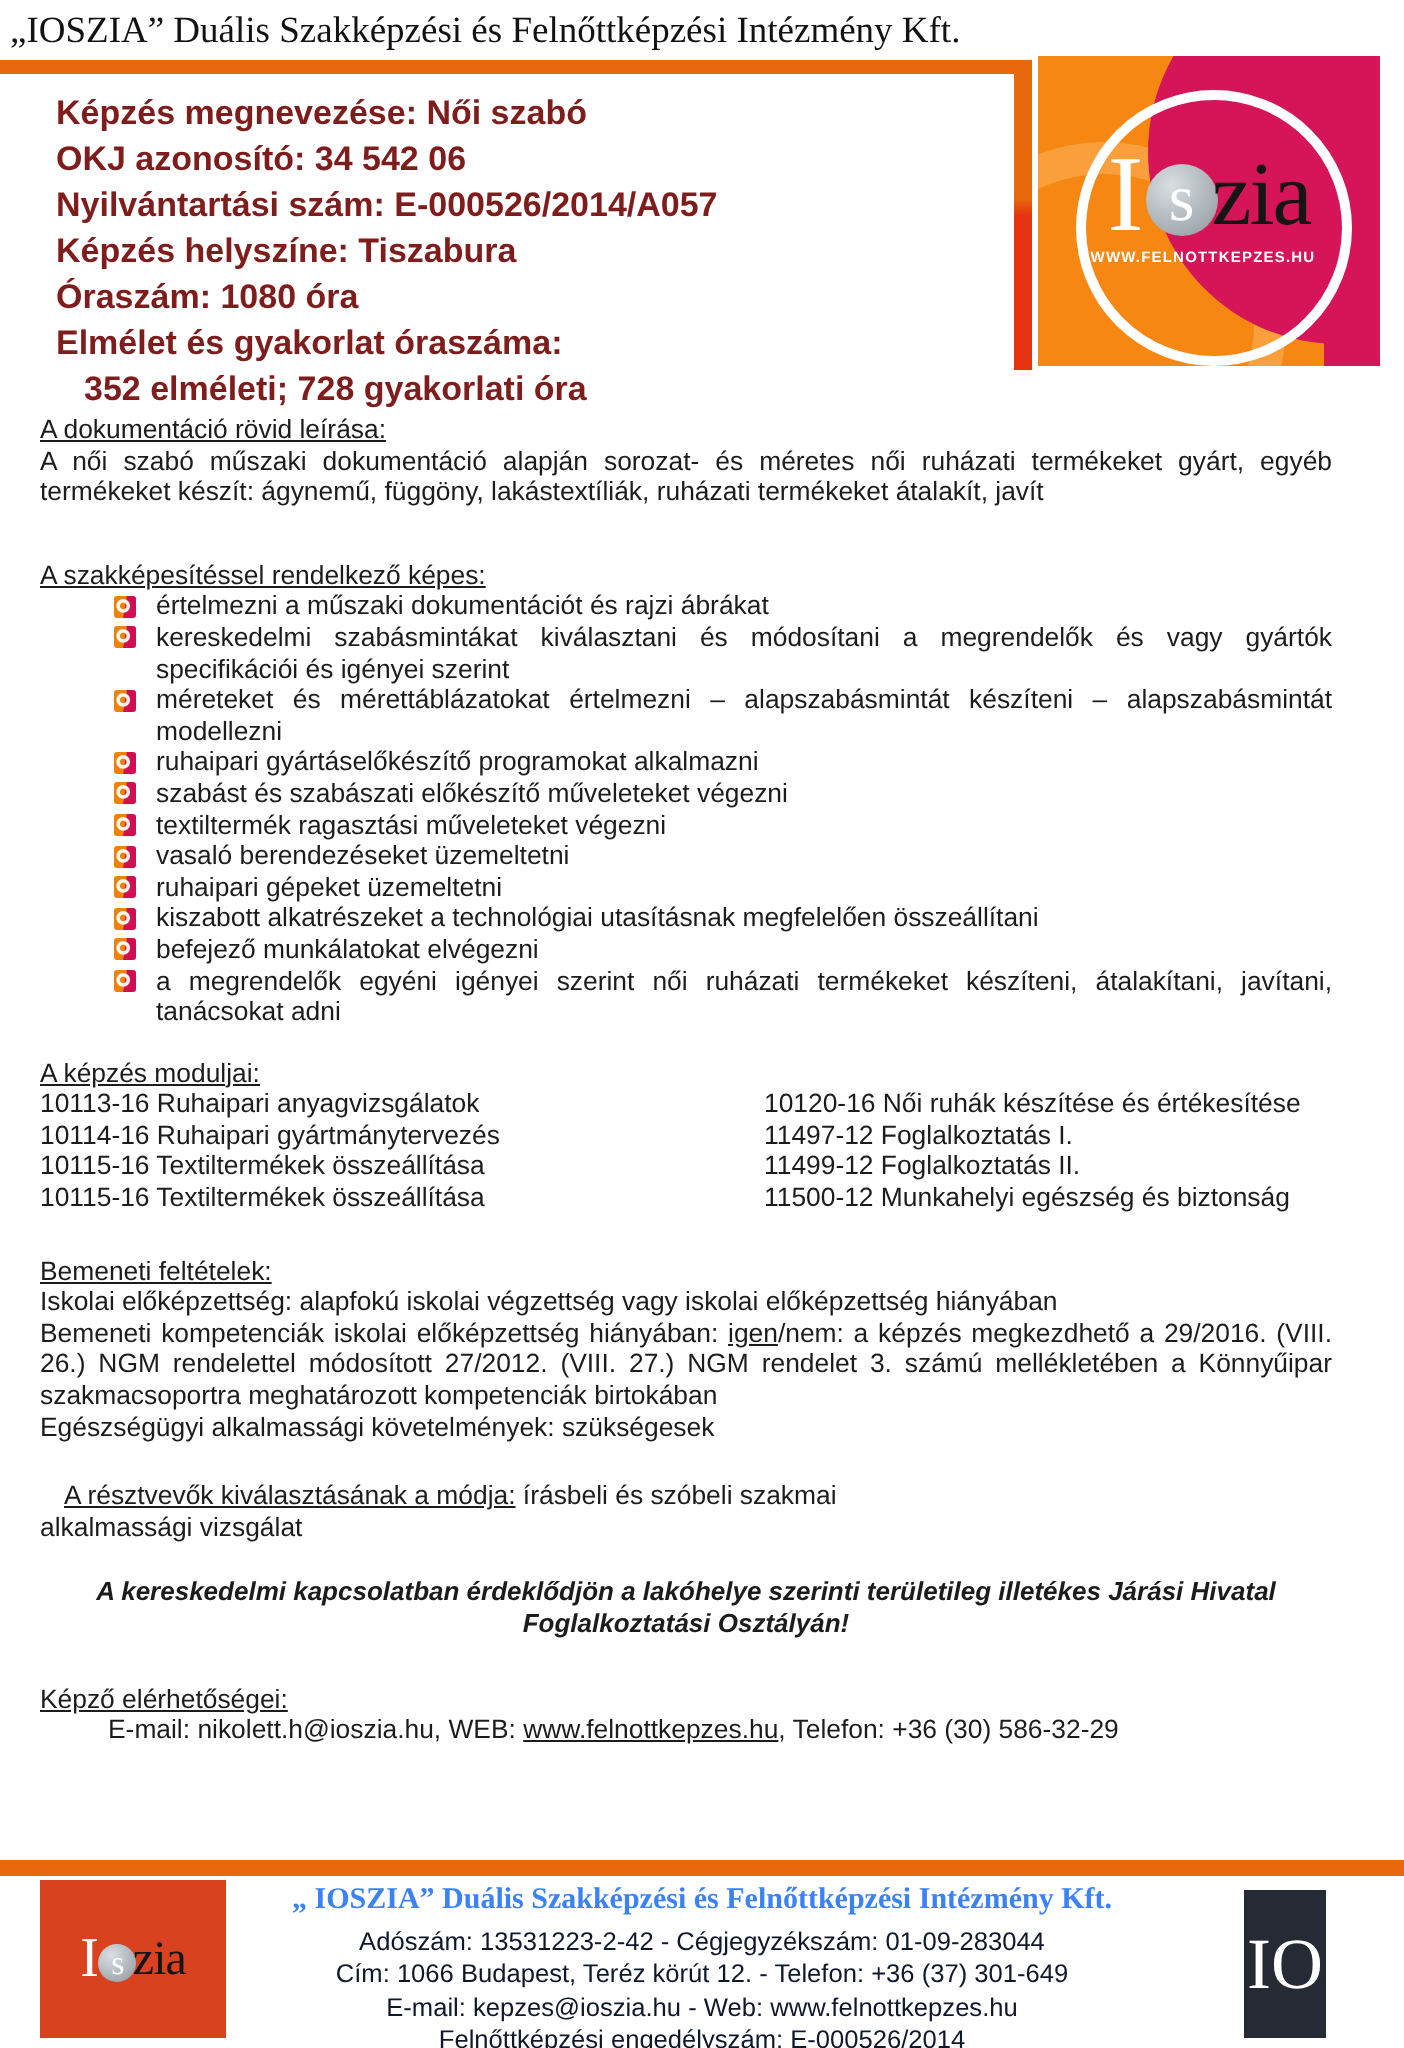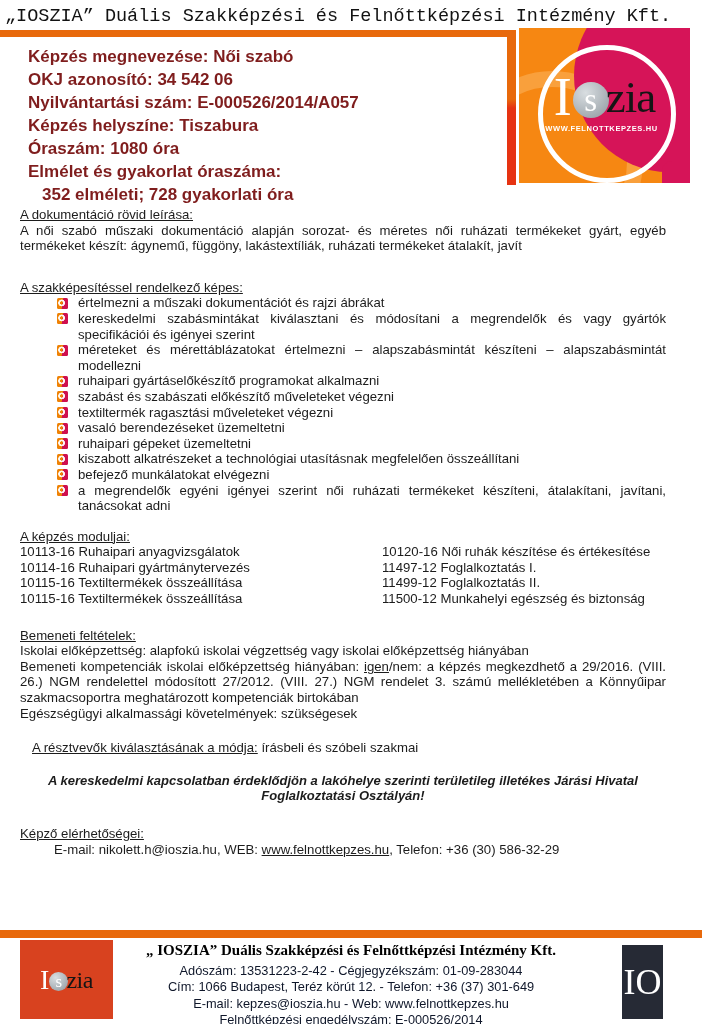--- a/index.html
+++ b/index.html
@@ -4,21 +4,21 @@
 <style>
   html,body { margin:0; padding:0; background:#ffffff; }
   .page {
     position:relative; width:702px; height:1024px; background:#ffffff;
     font-family:"Liberation Sans", sans-serif; color:#1c1c1c; overflow:hidden;
   }
 
   
   .doc-title {
     position:absolute; left:5px; top:6px; white-space:nowrap;
-    font-family:Liberation Mono, monospace; font-size:18.5px; color:#121212;
+    font-family:Liberation Serif, serif; font-size:18.5px; color:#121212;
   }
   .header-rule { position:absolute; left:0; top:30px; width:516px; height:7px; background:#e8690b; }
   .accent-bar {
     position:absolute; left:507px; top:37px; width:9px; height:148px;
     background:linear-gradient(to bottom,#e8690b 0%,#e8690b 42%,#e63312 48%,#e63312 100%);
   }
 
   
   .course-info {
     position:absolute; left:28px; top:45px; width:470px;
@@ -82,21 +82,21 @@
   .fl-i { color:#ffffff; font-size:28px; }
   .fl-s {
     width:19px; height:19px; border-radius:50%; margin:3px -2px 0 0;
     background:radial-gradient(circle at 35% 30%, #d9dee1, #8e979e);
     display:inline-flex; align-items:center; justify-content:center;
     color:#ffffff; font-size:17px;
   }
   .fl-zia { color:#151515; font-size:24px; letter-spacing:-.5px; }
   .f-center { position:absolute; left:0; right:0; top:942px; text-align:center; }
   .f-company {
-    font-family:"Liberation Serif", serif; font-weight:bold; font-size:15px; color:#000000; margin-bottom:4px; white-space:nowrap;
+    font-family:"Liberation Serif", serif; font-weight:bold; font-size:15px; color:#3b82f6; margin-bottom:4px; white-space:nowrap;
   }
   .f-line { font-size:12.8px; line-height:16.3px; color:#0f172a; white-space:nowrap; }
   .f-logo-right {
     position:absolute; left:622px; top:945px; width:41px; height:74px; background:#262a35;
     display:flex; align-items:center; justify-content:center;
     font-family:"Liberation Serif", serif; font-size:36px; color:#ffffff;
   }
 </style>
 </head>
 <body>
@@ -167,20 +167,21 @@
         <div>11500-12 Munkahelyi egészség és biztonság</div>
       </div>
     </div>
 
     <div class="h sec2">Bemeneti feltételek:</div>
     <div>Iskolai előképzettség: alapfokú iskolai végzettség vagy iskolai előképzettség hiányában</div>
     <p class="just"><span>Bemeneti kompetenciák iskolai előképzettség hiányában: </span><span class="u">igen</span><span>/nem: a képzés megkezdhető a 29/2016. (VIII. 26.) NGM rendelettel módosított 27/2012. (VIII. 27.) NGM rendelet 3. számú mellékletében a Könnyűipar szakmacsoportra meghatározott kompetenciák birtokában</span></p>
     <div>Egészségügyi alkalmassági követelmények: szükségesek</div>
 
     <p class="sel"><span class="u">A résztvevők kiválasztásának a módja:</span><span> írásbeli és szóbeli szakmai</span></p>
+    <div>alkalmassági vizsgálat</div>
 
     <div class="notice">
       <div>A kereskedelmi kapcsolatban érdeklődjön a lakóhelye szerinti területileg illetékes Járási Hivatal</div>
       <div>Foglalkoztatási Osztályán!</div>
     </div>
 
     <div class="h sec3">Képző elérhetőségei:</div>
     <div class="contact-line"><span>E-mail: nikolett.h@ioszia.hu, WEB: </span><a class="link">www.felnottkepzes.hu</a><span>, Telefon: +36 (30) 586-32-29</span></div>
 
   </div>

